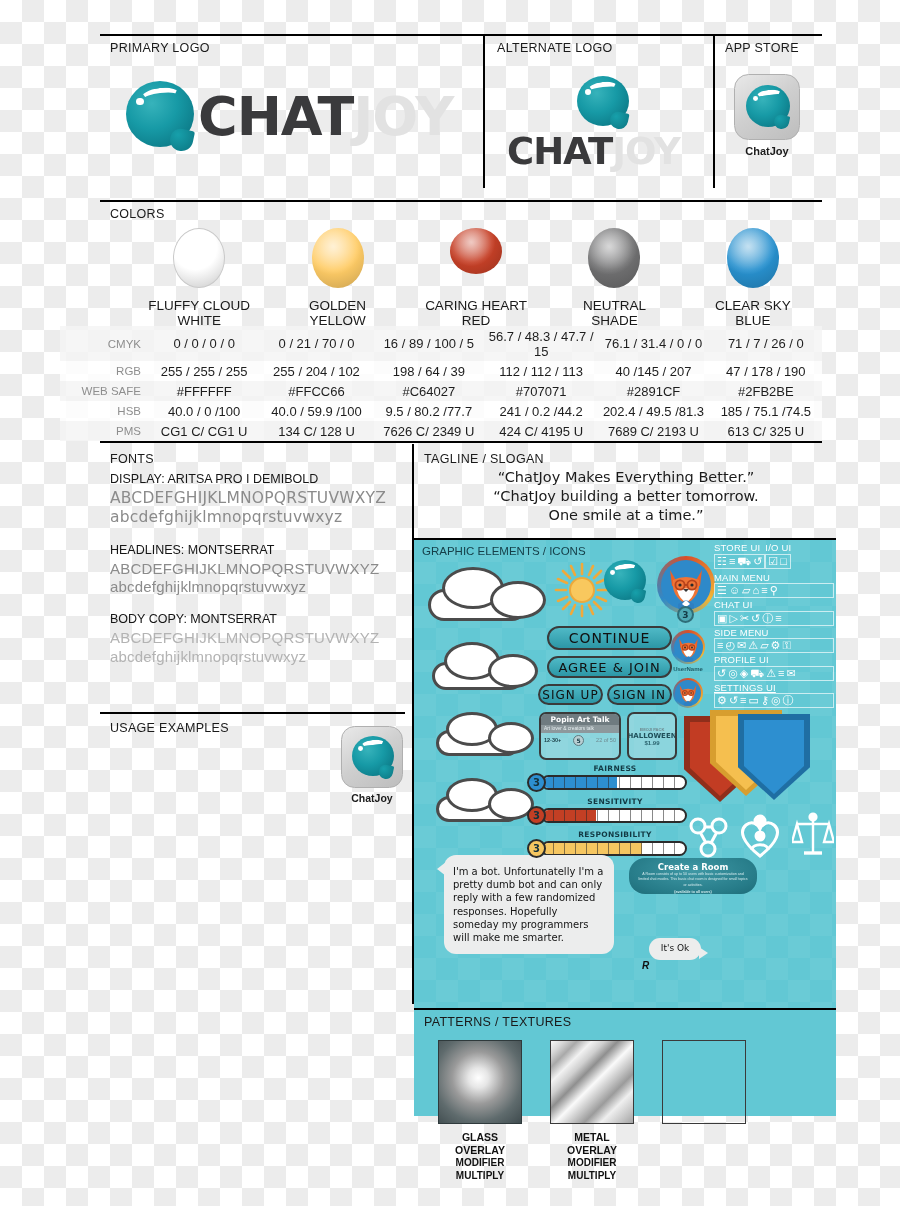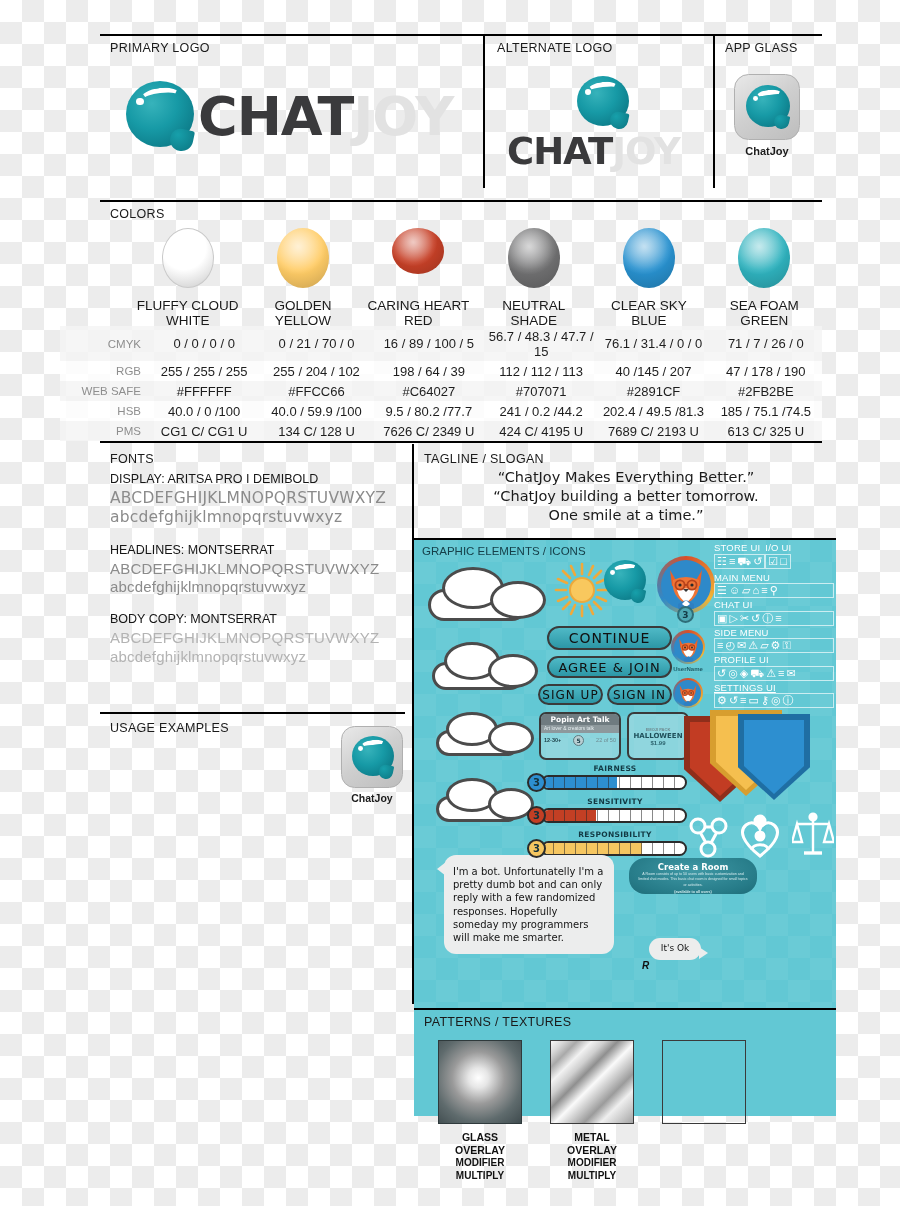--- a/index.html
+++ b/index.html
@@ -238,21 +238,21 @@
 </style>
 </head>
 <body>
 
 <div id="page">
 
   <div class="abs rule" style="left:100px; top:34px; width:722px; height:2px;"></div>
 
   <div class="abs sect-label" style="left:110px; top:41px;">PRIMARY LOGO</div>
   <div class="abs sect-label" style="left:497px; top:41px;">ALTERNATE LOGO</div>
-  <div class="abs sect-label" style="left:725px; top:41px;">APP GLASS</div>
+  <div class="abs sect-label" style="left:725px; top:41px;">APP STORE</div>
 
   <div class="abs rule" style="left:483px; top:36px; width:2px; height:152px;"></div>
   <div class="abs rule" style="left:713px; top:36px; width:2px; height:152px;"></div>
 
   <div class="abs" style="left:120px; top:78px; width:350px; height:80px;">
     <div class="bubble" style="position:absolute; left:6px; top:3px; width:68px; height:66px;">
       <div class="shadow"></div>
       <div class="gloss"></div>
       <div class="dot"></div>
     </div>
@@ -313,27 +313,20 @@
         <div class="color-name" style="margin-top: 10px;">
           <div>NEUTRAL</div>
           <div>SHADE</div>
         </div>
       </div>
       <div style="flex: 1 1 0%; display: flex; flex-direction: column; align-items: center;">
         <div class="swatch" style="width: 52px; height: 62px; border-radius: 50%; background: radial-gradient(circle at 42% 32%, rgb(126, 189, 226) 0%, rgb(40, 145, 207) 45%, rgb(31, 113, 161) 100%);"></div>
         <div class="color-name" style="margin-top: 10px;">
           <div>CLEAR SKY</div>
           <div>BLUE</div>
-        </div>
-      </div>
-      <div style="flex: 1 1 0%; display: flex; flex-direction: column; align-items: center;">
-        <div class="swatch" style="width: 52px; height: 62px; border-radius: 50%; background: radial-gradient(circle at 42% 32%, rgb(130, 209, 216) 0%, rgb(47, 178, 190) 45%, rgb(37, 139, 148) 100%);"></div>
-        <div class="color-name" style="margin-top: 10px;">
-          <div>SEA FOAM</div>
-          <div>GREEN</div>
         </div>
       </div>
     </div>
 
   <div class="abs" style="left:60px; top:326px; width:762px;">
     <table class="colors">
       <colgroup>
         <col style="width:88px">
           <col>
           <col>
@@ -636,21 +629,21 @@
     <div class="card-mini" style="position:absolute; left:125px; top:172px; width:82px; height:48px;">
       <div class="card-head">Popin Art Talk</div>
       <div class="micro" style="padding:1px 3px; background:#8d989c; color:#e6eef0; font-size:4.8px;">Art lover &amp; creators talk</div>
       <div style="display:flex; align-items:center; justify-content:space-between; padding:2px 3px;">
         <span class="micro" style="font-weight:bold; font-size:5.5px; color:#1b3f47;">12-30+</span>
         <span class="lvl-badge" style="width:11px; height:11px; background:#b9cfd3; border:1px solid #5c7a80; font-size:6px;">5</span>
         <span class="micro" style="font-size:5.5px; color:#6d8a90;">22 of 50</span>
       </div>
     </div>
 
-    <div class="card-mini" style="position:absolute; left:213px; top:172px; width:62px; height:48px; display:flex; flex-direction:column; align-items:center; justify-content:center;">
+    <div class="card-mini" style="position:absolute; left:213px; top:172px; width:50px; height:48px; display:flex; flex-direction:column; align-items:center; justify-content:center;">
       <div style="font-size:4px; color:#6e8a90; font-weight:bold;">EMOJI PACK</div>
       <div style="font-size:7px; color:#20515b; font-weight:bold; font-family:'DejaVu Sans',sans-serif;">HALLOWEEN</div>
       <div style="font-size:6px; color:#2b636e; font-weight:bold;">$1.99</div>
     </div>
 
     <div id="meters" style="position:absolute; left:113px; top:224px; width:160px;">
         <div style="margin-bottom: 5px;">
           <div class="meter-label" style="margin-left: 16px;">FAIRNESS</div>
           <div style="display: flex; align-items: center; position: relative;">
             <div class="lvl-badge" style="width: 19px; height: 19px; font-size: 10px; z-index: 2; border: 2px solid rgb(43, 43, 43); background: rgb(45, 143, 208); color: rgb(21, 50, 60); flex: 0 0 auto;">3</div>

